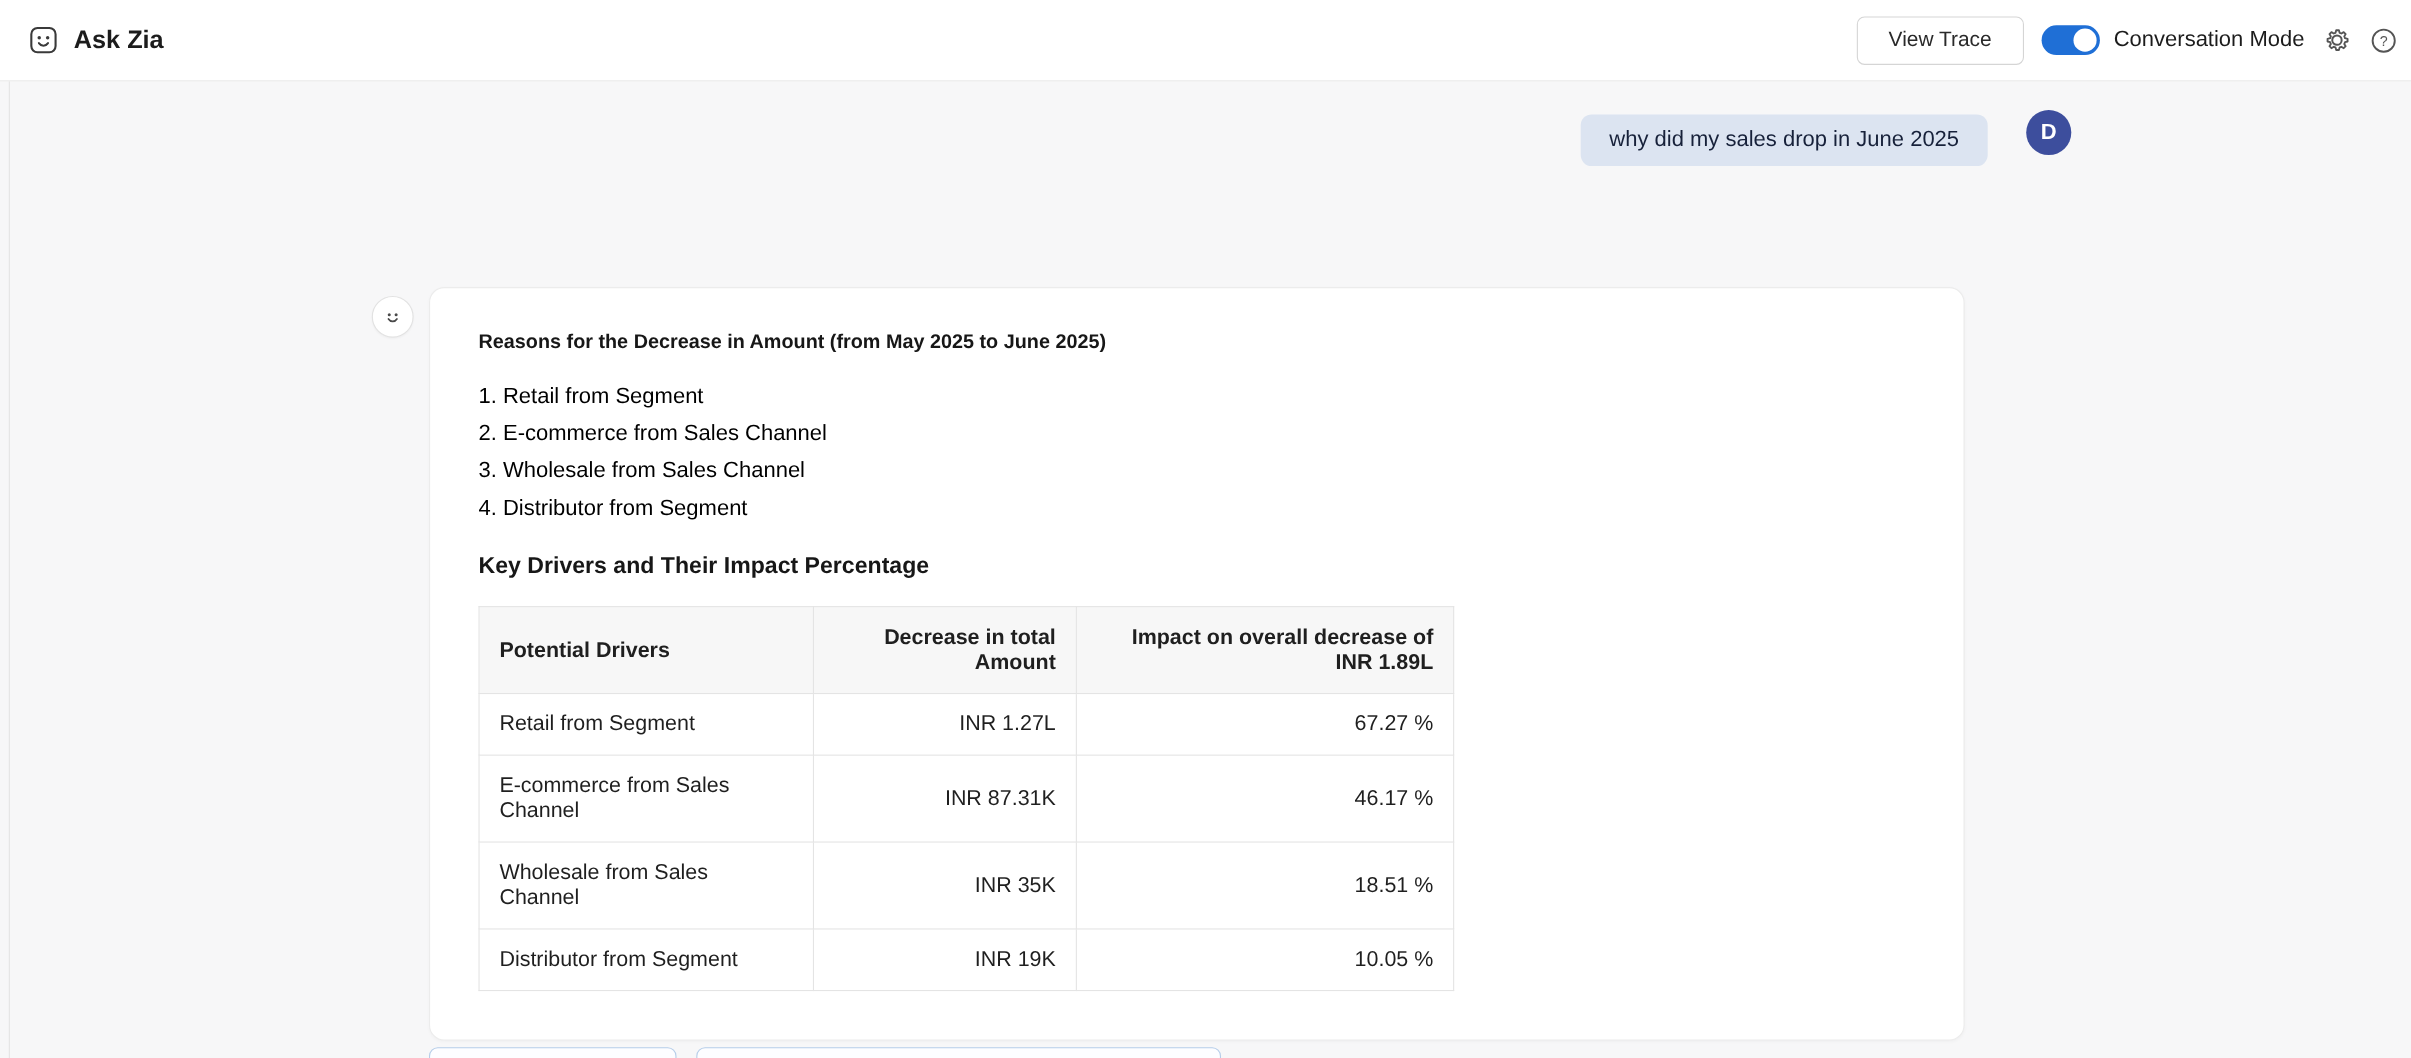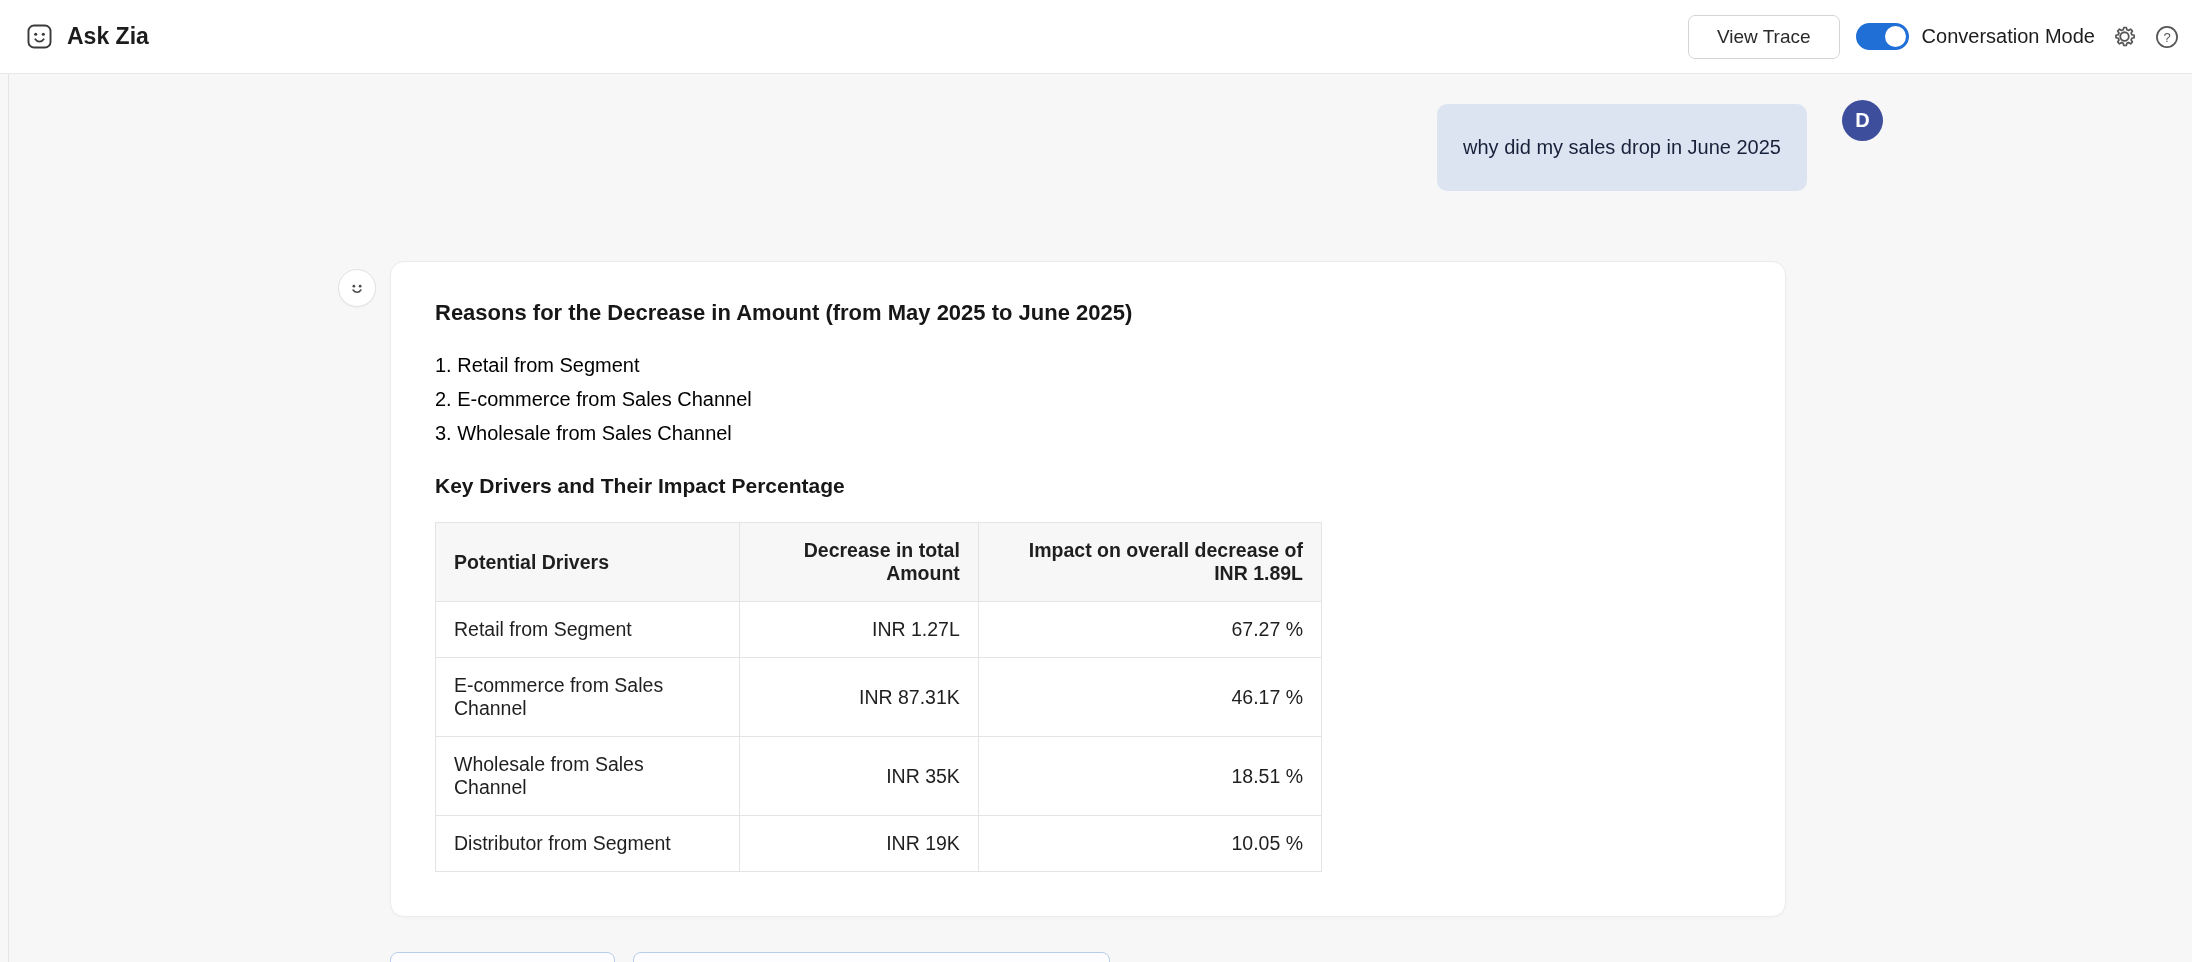--- a/index.html
+++ b/index.html
@@ -30,41 +30,41 @@
   
   .main { position:relative; height:888px; }
   .main::before {
     content:""; position:absolute; left:8px; top:0; bottom:0; width:1px; background:#e4e4e4;
   }
 
   
   .user-row { position:absolute; top:30px; right:309px; display:flex; align-items:flex-start; gap:35px; }
   .user-bubble {
     background:#dce4f1; color:#17213a; font-size:20px;
-    padding:32px 26px; border-radius:10px; white-space:nowrap;
+    padding:12px 26px; border-radius:10px; white-space:nowrap;
   }
   .user-avatar {
     width:41px; height:41px; border-radius:50%; background:#3d4e9d; color:#fff;
     font-size:20px; font-weight:bold; display:flex; align-items:center; justify-content:center;
     margin-top:-4px;
   }
 
   
   .bot-avatar {
     position:absolute; left:338px; top:195px; width:38px; height:38px;
     background:#fff; border:1px solid #e2e2e2; border-radius:50%;
     display:flex; align-items:center; justify-content:center;
     box-shadow:0 1px 2px rgba(0,0,0,.04);
   }
   .card {
     position:absolute; left:390px; top:187px; width:1396px;
     background:#fff; border:1px solid #ececec; border-radius:14px;
     padding:38px 44px 44px 44px; box-shadow:0 1px 3px rgba(0,0,0,.03);
   }
-  .card h2 { margin:0 0 22px 0; font-size:22px; color:#171717; }
+  .card h2 { margin:0 0 22px 0; font-size:18px; color:#171717; }
   .card .intro { margin:0 0 8px 0; font-size:20px; color:#222; line-height:30px; }
   .driver-list { font-size:20px; color:#000000; line-height:34px; }
   .card h3 { margin:24px 0 24px 0; font-size:21px; color:#171717; }
 
   table.impact {
     border-collapse:collapse; width:887px; font-size:19.5px; color:#1f1f1f;
   }
   table.impact th, table.impact td {
     border:1px solid #e4e4e4; padding:16px 18px;
   }
@@ -150,20 +150,21 @@
     </span>
   </div>
 
   <section class="card">
     <h2>Reasons for the Decrease in Amount (from May 2025 to June 2025)</h2>
 
     <div class="driver-list">
       <div>1. Retail from Segment</div>
       <div>2. E-commerce from Sales Channel</div>
       <div>3. Wholesale from Sales Channel</div>
+      <div>4. Distributor from Segment</div>
     </div>
 
     <h3>Key Drivers and Their Impact Percentage</h3>
 
     <table class="impact">
       <colgroup>
           <col class="c1">
           <col class="c2">
           <col class="c3">
         </colgroup>

